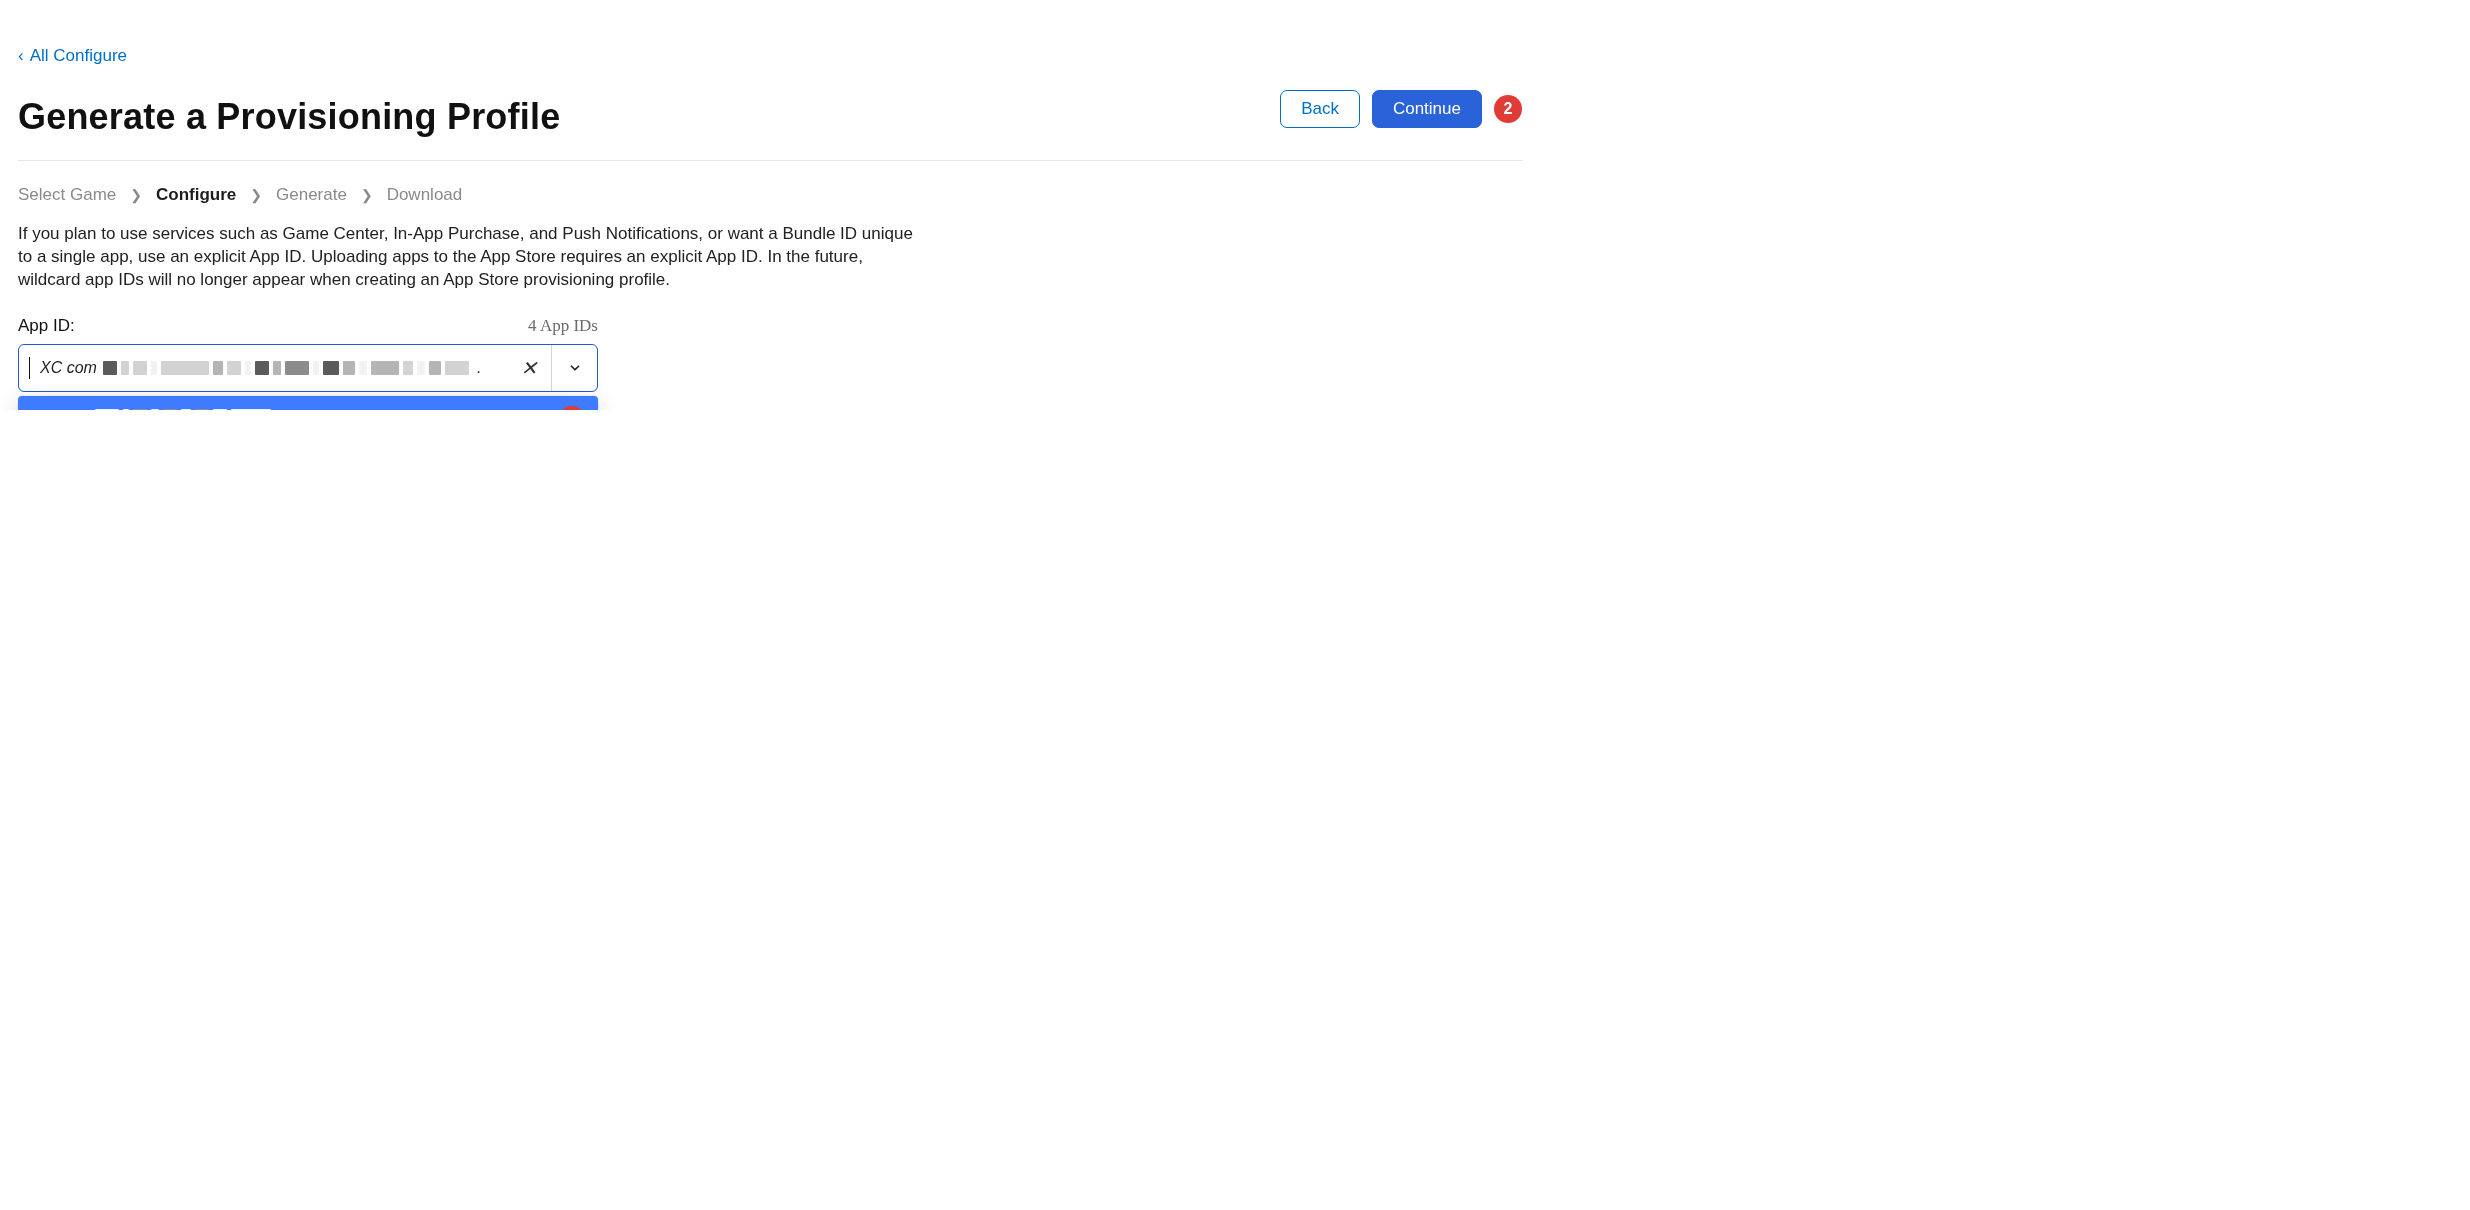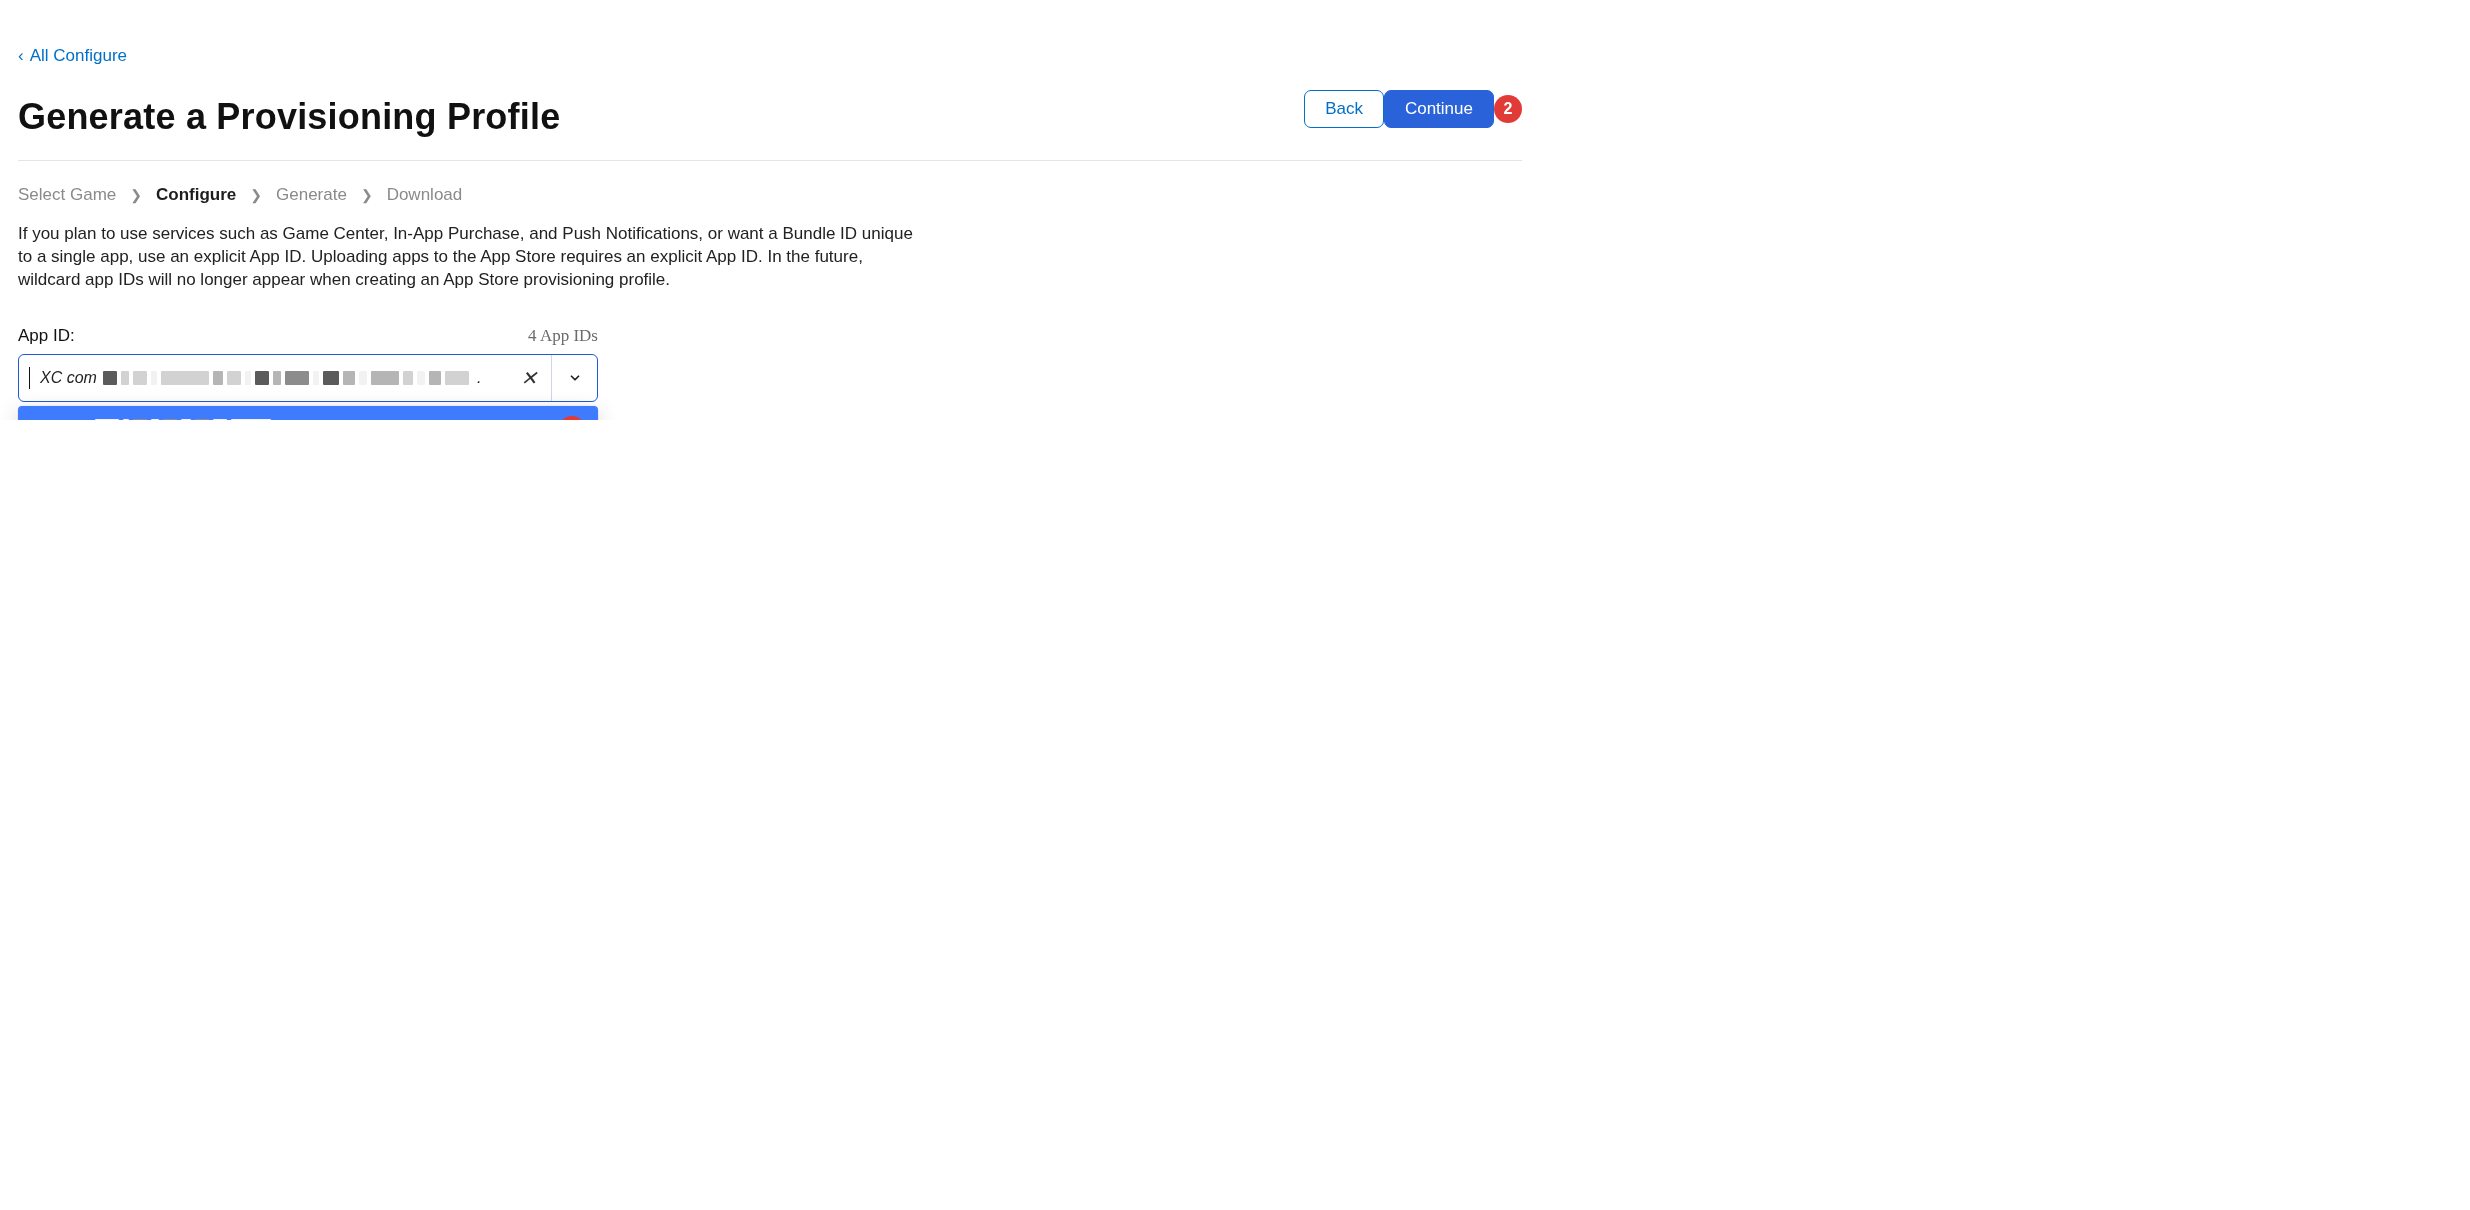--- a/index.html
+++ b/index.html
@@ -58,20 +58,21 @@
   }
   .page-title {
     font-size: 36px;
     font-weight: 700;
     letter-spacing: 0.2px;
     margin-top: 16px;
   }
   .header-actions {
     display: flex;
     align-items: center;
+    gap: 12px;
     padding-left: 20px;
   }
   .btn {
     height: 38px;
     padding: 0 20px;
     border-radius: 7px;
     font-size: 17px;
     display: inline-flex;
     align-items: center;
     justify-content: center;
@@ -133,21 +134,21 @@
     margin-top: 18px;
     max-width: 900px;
     color: #222;
   }
 
   .field-row {
     display: flex;
     align-items: flex-end;
     justify-content: space-between;
     width: 580px;
-    margin-top: 34px;
+    margin-top: 24px;
     gap: 44px;
   }
   .field-label {
     font-size: 17px;
   }
   .field-count {
     font-size: 17px;
     color: var(--text-muted);
     font-family: Liberation Serif, serif;
   }

